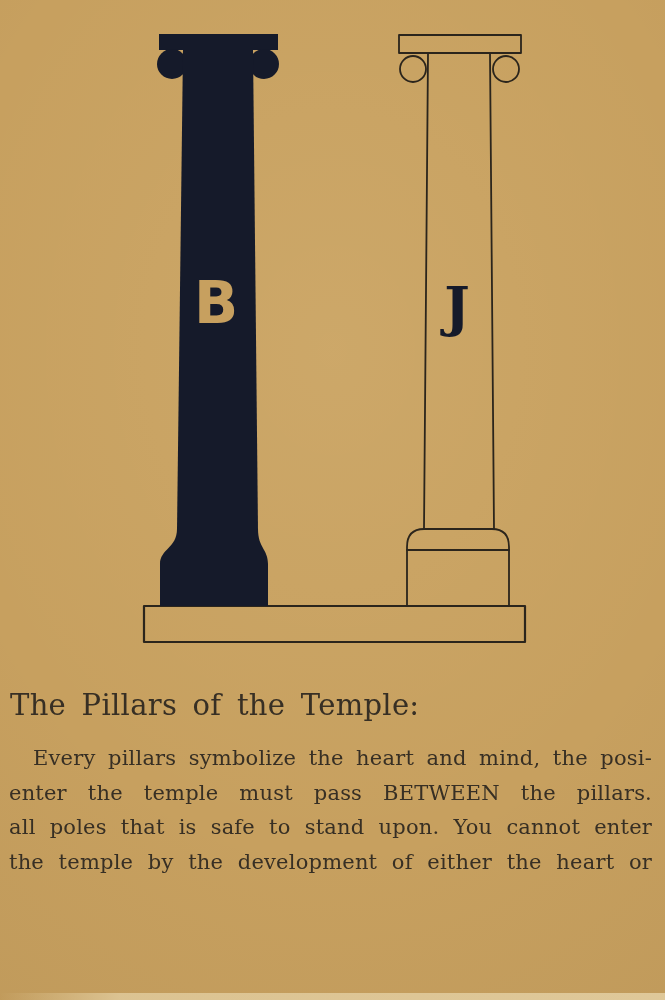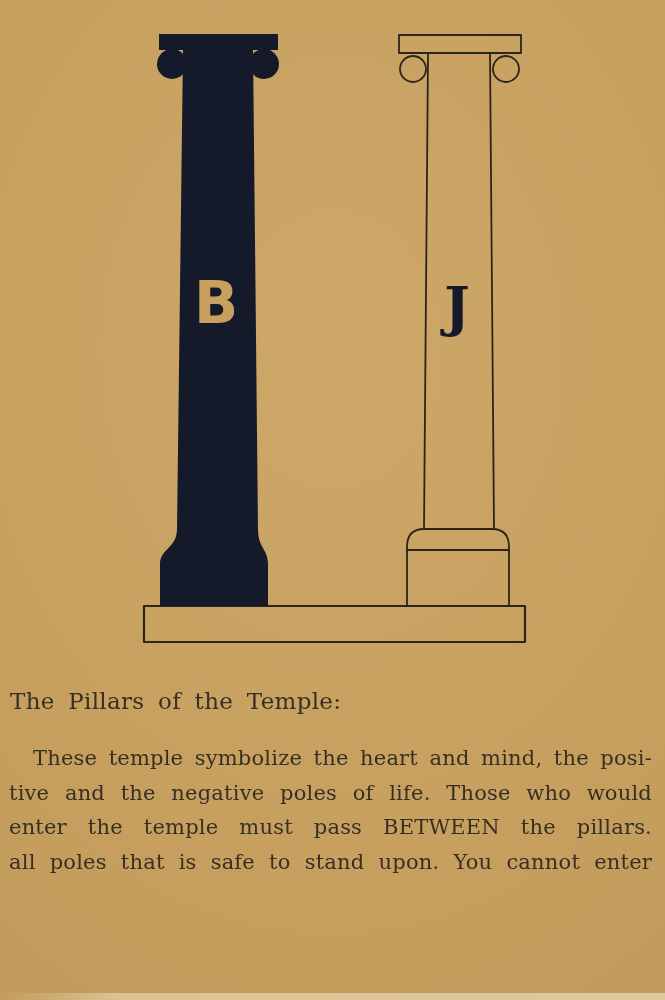--- a/index.html
+++ b/index.html
@@ -51,21 +51,21 @@
     font-weight: bold;
     font-size: 54px;
     fill: var(--pillar);
     text-anchor: middle;
   }
 
   .heading {
     position: absolute;
     left: 10px;
     top: 688px;
-    font-size: 23px;
+    font-size: 29px;
     color: var(--ink);
     word-spacing: 6px;
     letter-spacing: 0.3px;
     white-space: nowrap;
   }
 
   .paragraph {
     position: absolute;
     left: 9px;
     right: 13px;
@@ -120,20 +120,20 @@
       <line x1="490" y1="54" x2="494" y2="529" class="outline"></line>
       <path d="M407,606 L407,547 Q407,529 424,529 L492,529 Q509,529 509,547 L509,606" class="outline"></path>
       <line x1="407" y1="550" x2="509" y2="550" class="outline"></line>
       <text x="457" y="326" class="letter-j">J</text>
     </g>
   </svg>
 
   <div class="heading">The Pillars of the Temple:</div>
 
   <div class="paragraph">
-    <div class="pline indent">These temple symbolize the heart and mind, the posi-</div>
-    <div class="pline">tive and the negative poles of life.  Those who would</div>
+    <div class="pline indent">Every pillars symbolize the heart and mind, the posi-</div>
     <div class="pline">enter the temple must pass BETWEEN the pillars.</div>
     <div class="pline">all poles that is safe to stand upon.  You cannot enter</div>
+    <div class="pline">the temple by the development of either the heart or</div>
   </div>
 
   <div class="page-bottom-edge"></div>
 </div>
 
 </body></html>

